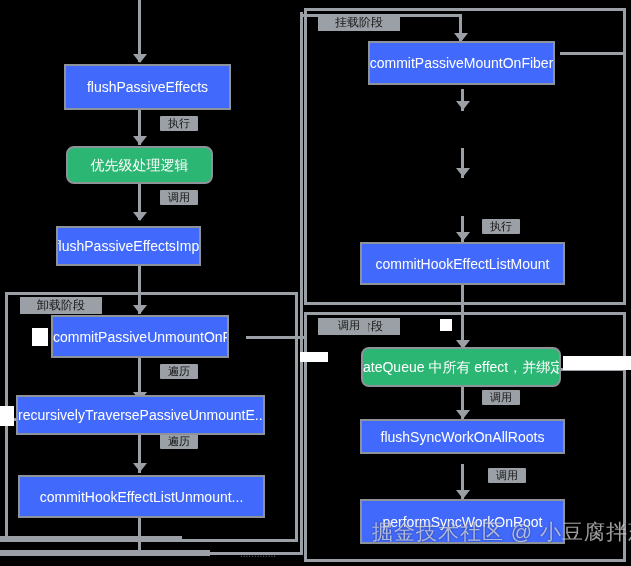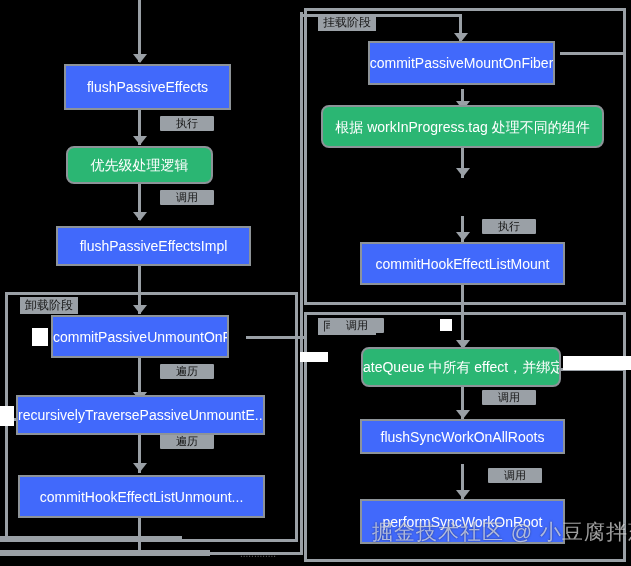--- a/index.html
+++ b/index.html
@@ -36,39 +36,39 @@
     border-top: 9px solid #9aa0a6;
   }
 
   
   .edge-label {
     position: absolute;
     color: #141414;
     font-size: 11px;
     line-height: 13px;
     background: #9aa0a6;
-    padding: 1px 16px;
+    padding: 1px 8px;
     white-space: nowrap;
     border-radius: 1px;
   }
 
   
   .subgraph {
     position: absolute;
     border: 3px solid #9aa0a6;
     background: transparent;
     box-sizing: border-box;
   }
   .subgraph-label {
     position: absolute;
     color: #171717;
     font-size: 12px;
     line-height: 15px;
     background: #9aa0a6;
-    padding: 1px 5px;
+    padding: 1px 17px;
     white-space: nowrap;
   }
 
   
   .node {
     position: absolute;
     box-sizing: border-box;
     display: flex;
     align-items: center;
     justify-content: center;
@@ -186,31 +186,30 @@
 
   <div class="edge edge-h" style="left:560px; top:52px; width:66px;"></div>
   <div class="edge edge-h" style="left:246px; top:336px; width:60px;"></div>
   <div class="edge edge-h" style="left:560px; top:368px; width:66px;"></div>
   <div class="edge edge-h" style="left:0px; top:418px; width:16px;"></div>
 
   <div class="node blue" style="left:64px; top:64px; width:167px; height:46px;">flushPassiveEffects</div>
 
   <div class="node green" style="left:66px; top:146px; width:147px; height:38px;">优先级处理逻辑</div>
 
-  <div class="node blue" style="left:56px; top:226px; width:195px; height:40px;">flushPassiveEffectsImpl</div>
+  <div class="node blue" style="left:56px; top:226px; width:145px; height:40px;">flushPassiveEffectsImpl</div>
 
   <div class="node blue clip-left" style="left:51px; top:315px; width:178px; height:43px;">commitPassiveUnmountOnFiber</div>
 
   <div class="node blue" style="left:18px; top:475px; width:247px; height:43px;">commitHookEffectListUnmount...</div>
 
   <div class="node blue clip-left" style="left:16px; top:395px; width:249px; height:40px;">recursivelyTraversePassiveUnmountE...</div>
 
   <div class="node blue" style="left:368px; top:41px; width:187px; height:44px;">commitPassiveMountOnFiber</div>
 
-  <div class="node green" style="left:321px; top:105px; width:283px; height:43px;">根据 workInProgress.tag 处理不同的组件</div>
 
 
   <div class="node blue" style="left:360px; top:242px; width:205px; height:43px;">commitHookEffectListMount</div>
 
   <div class="node green clip-left" style="left:361px; top:347px; width:200px; height:40px; border-radius:8px;">ateQueue 中所有 effect，并绑定</div>
 
   <div class="node blue" style="left:360px; top:419px; width:205px; height:35px;">flushSyncWorkOnAllRoots</div>
 
   <div class="node blue" style="left:360px; top:499px; width:205px; height:45px;">performSyncWorkOnRoot</div>
 

